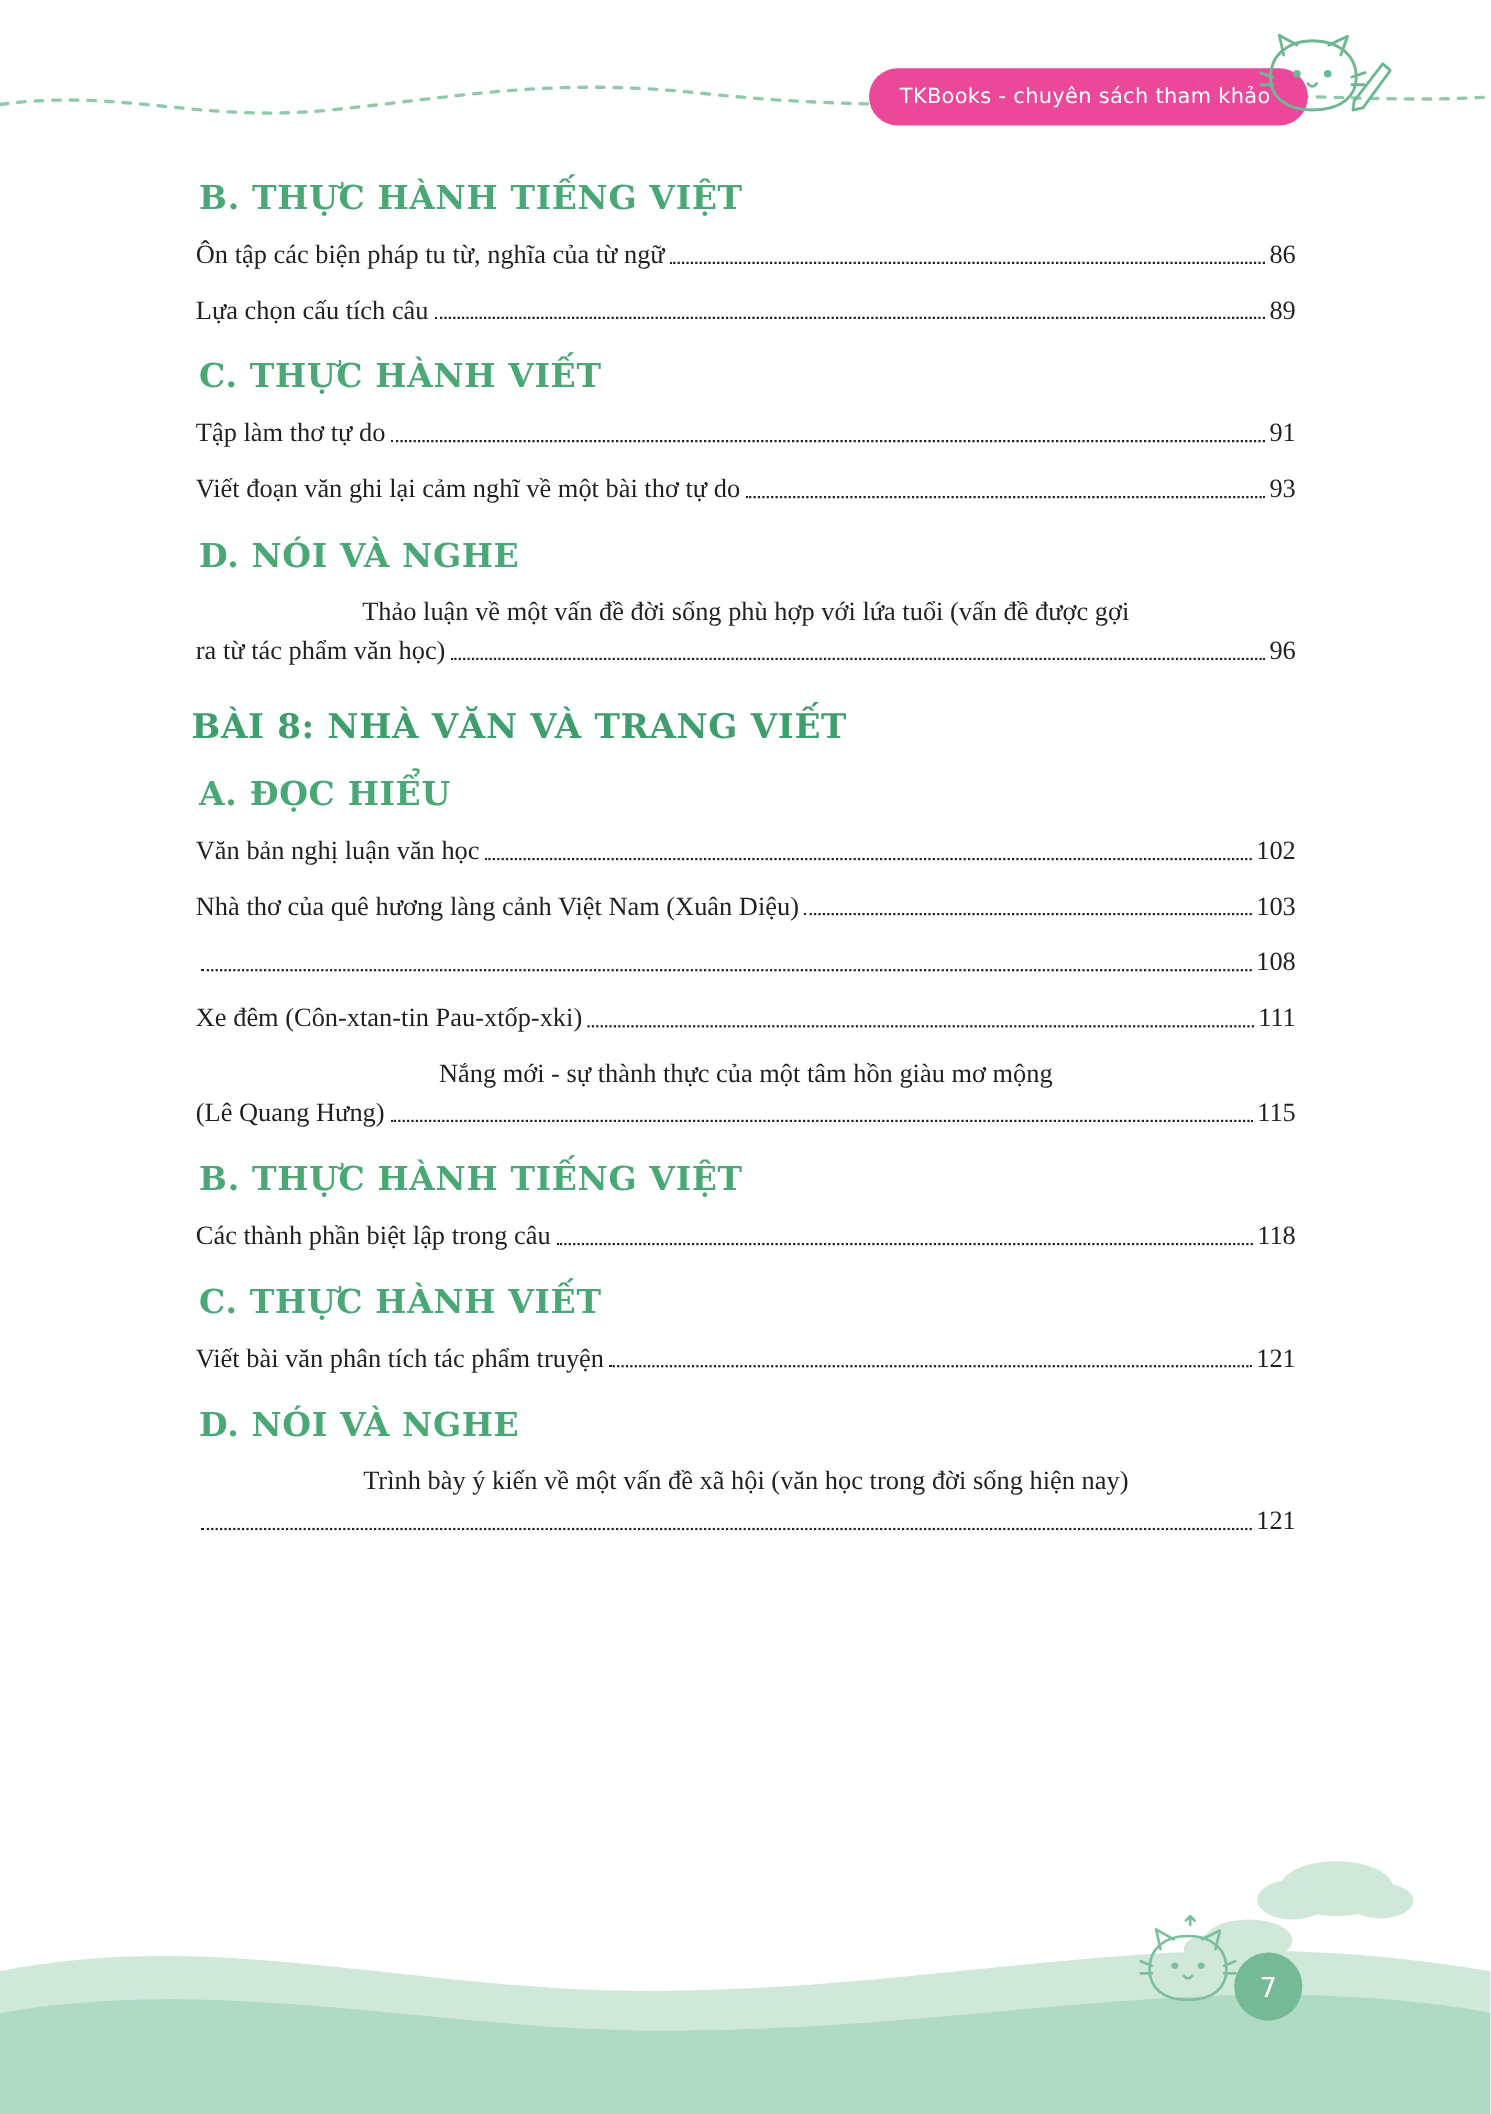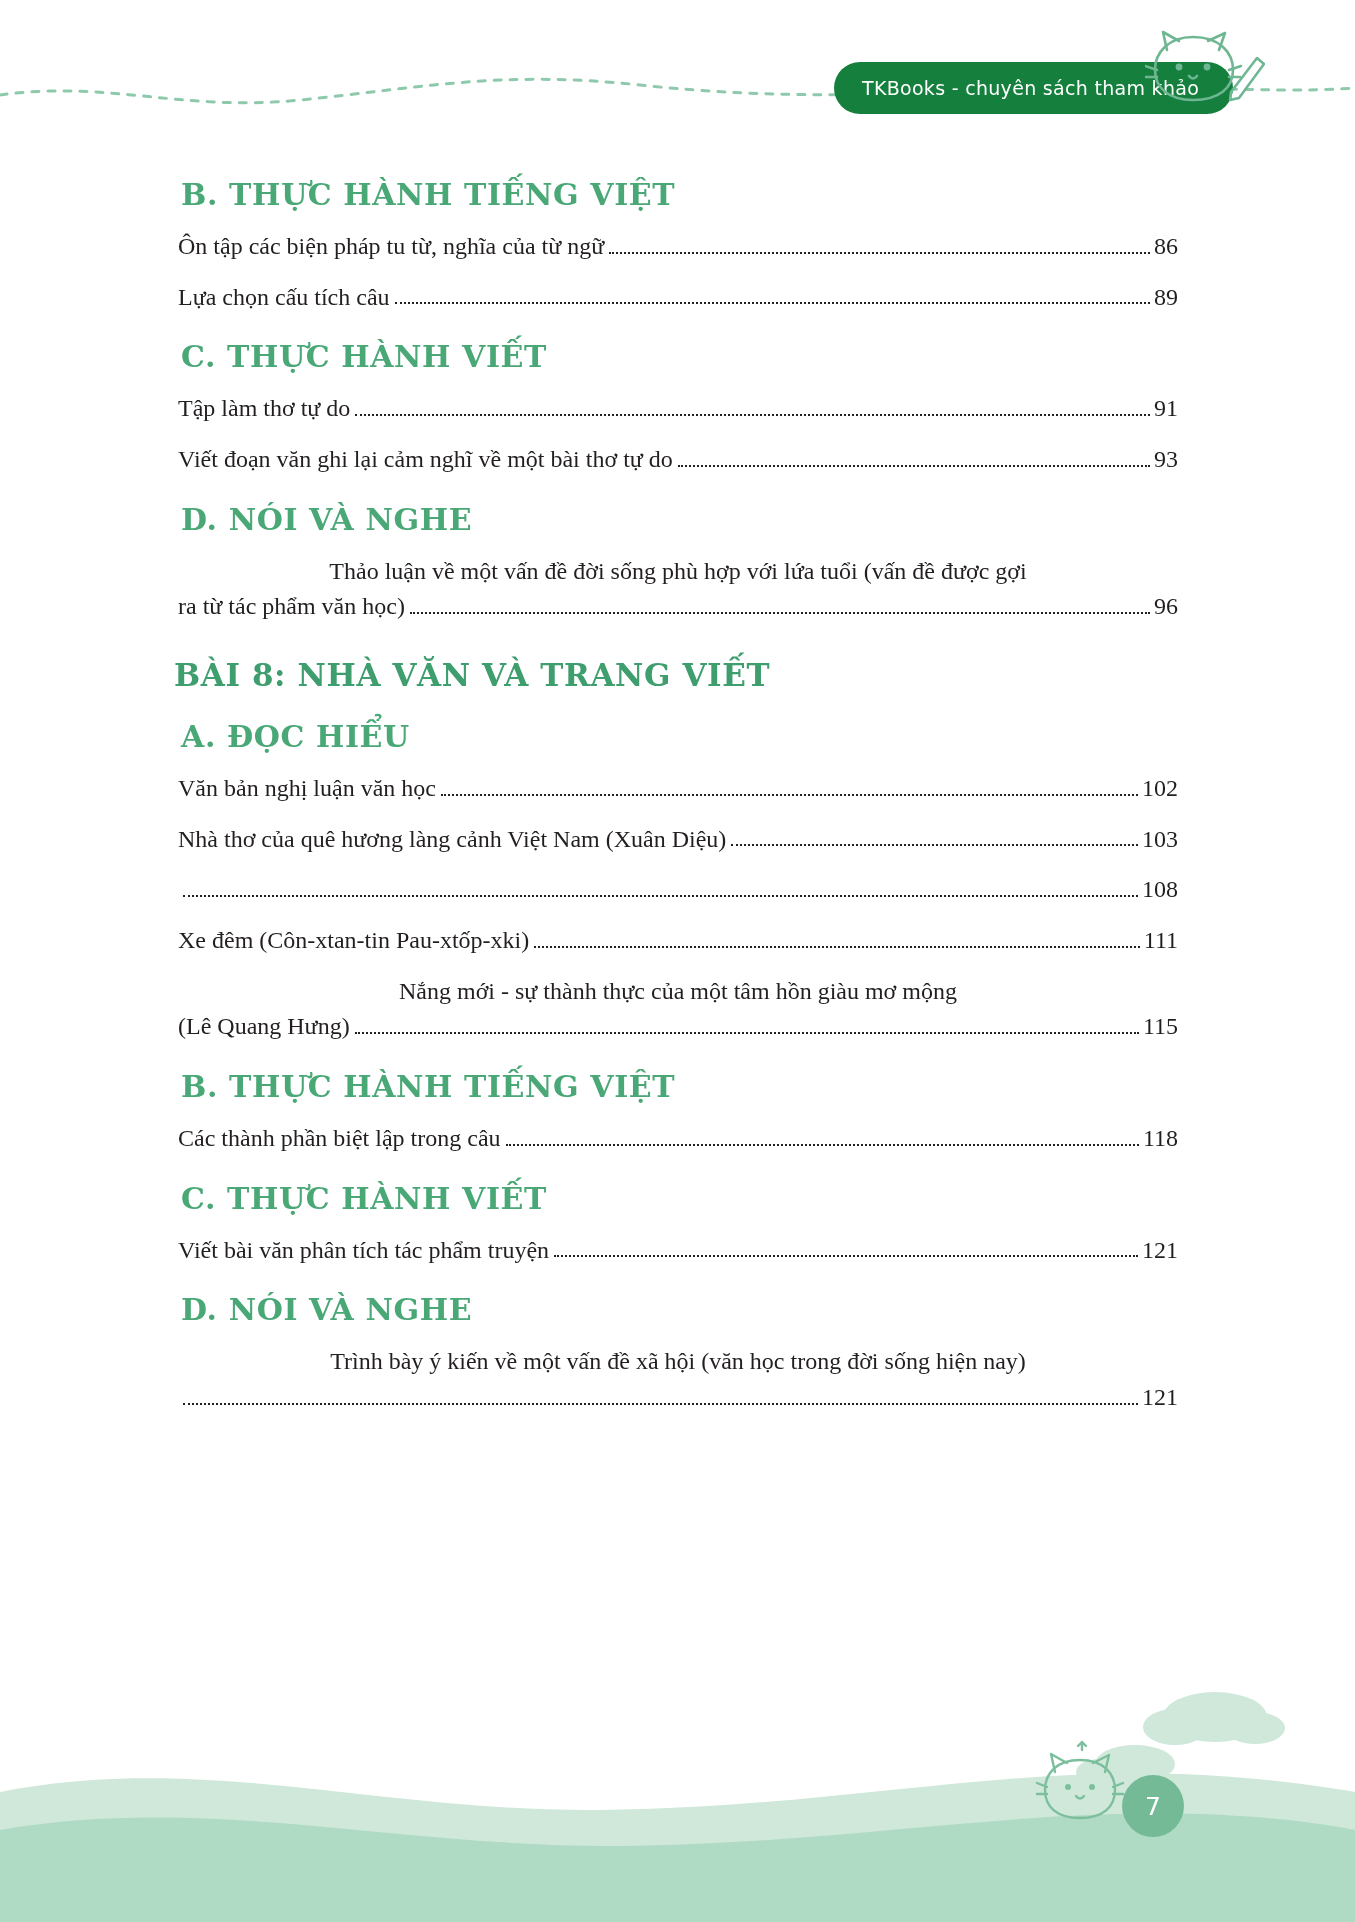--- a/index.html
+++ b/index.html
@@ -25,23 +25,23 @@
     position: absolute;
     top: 0;
     left: 0;
     width: 1355px;
     height: 150px;
     pointer-events: none;
   }
   .header-badge {
     position: absolute;
     top: 62px;
-    left: 834px;
+    left: 790px;
     height: 52px;
-    background: #15803d;
+    background: #ec4899;
     border-radius: 26px;
     display: flex;
     align-items: center;
     padding: 0 34px 0 28px;
     box-sizing: border-box;
   }
   .header-badge span {
     color: #ffffff;
     font-family: "DejaVu Sans", sans-serif;
     font-size: 19px;
@@ -52,21 +52,21 @@
     position: absolute;
     top: 22px;
     left: 1145px;
     width: 120px;
     height: 95px;
   }
 
   
   .content {
     position: absolute;
-    top: 177px;
+    top: 163px;
     left: 178px;
     width: 1000px;
   }
   .sec-head {
     color: #4aa877;
     font-family: "DejaVu Serif", serif;
     font-weight: bold;
     font-size: 30px;
     letter-spacing: 0.6px;
     margin: 26px 0 6px 3px;

